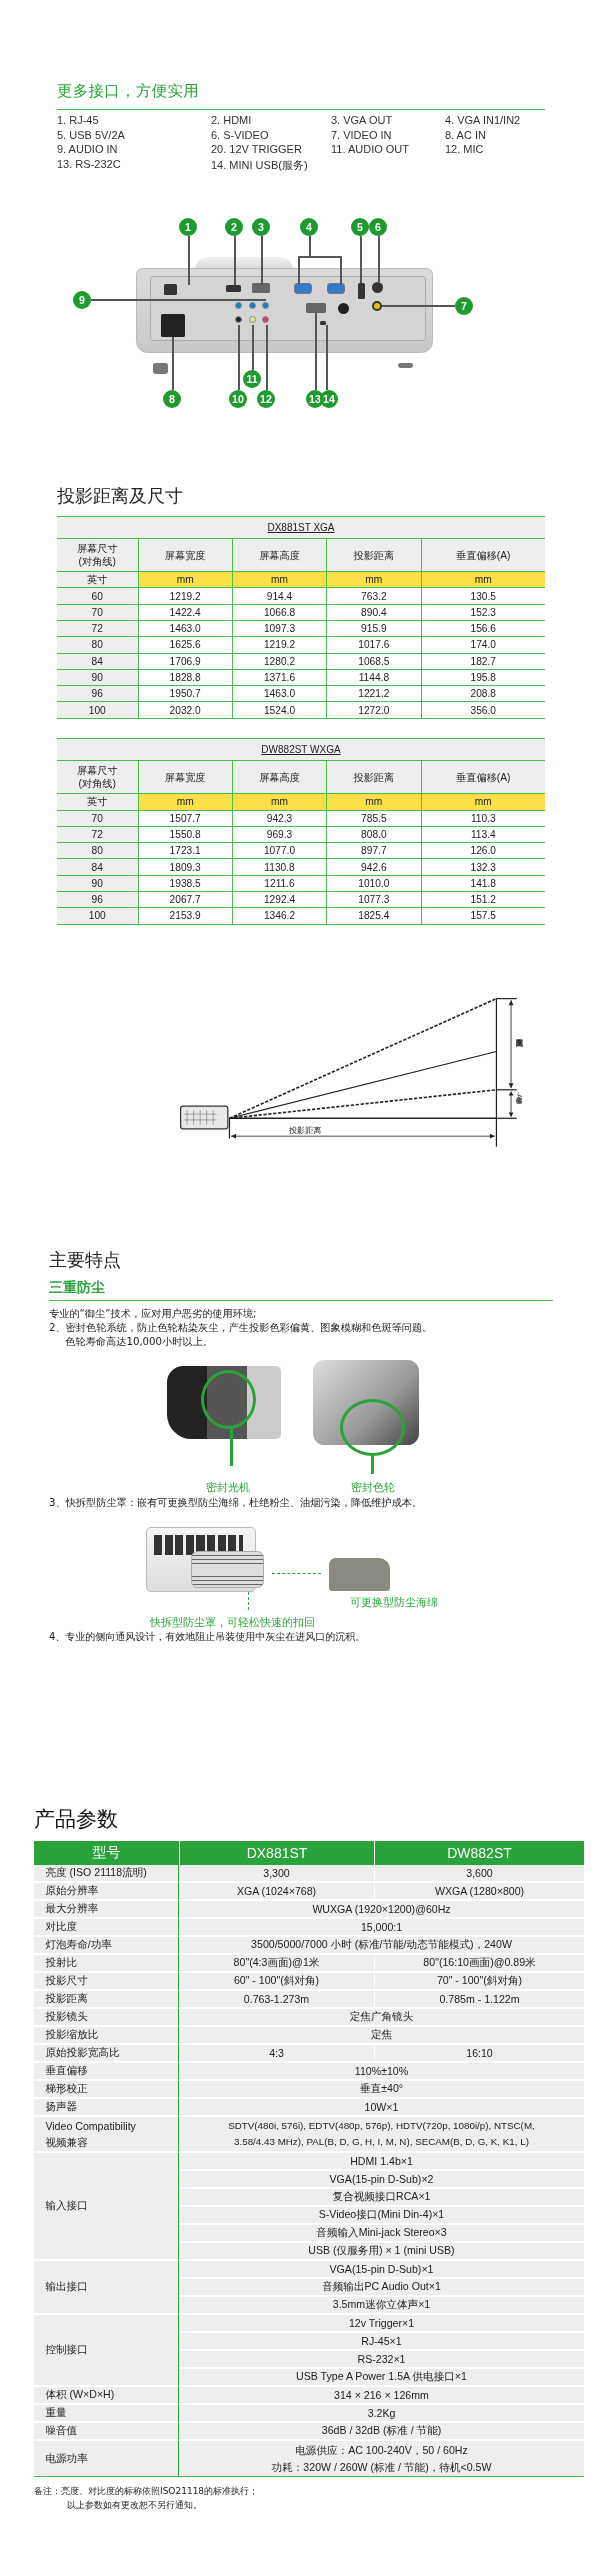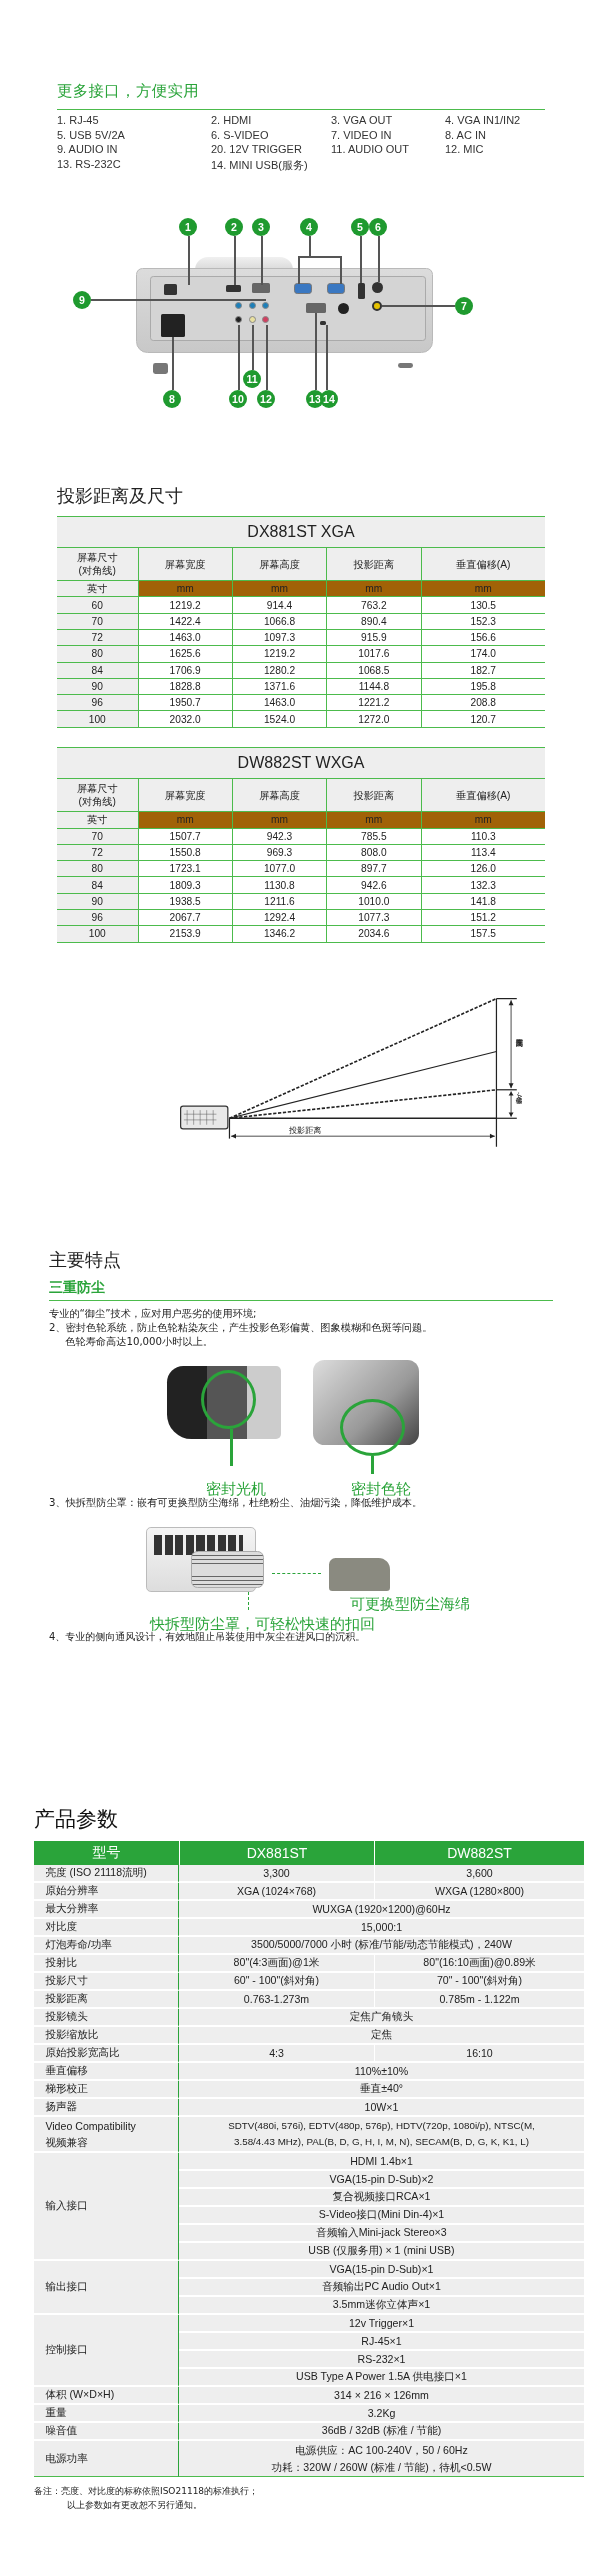--- a/index.html
+++ b/index.html
@@ -23,35 +23,35 @@
   .badge { position: absolute; width: 18px; height: 18px; border-radius: 50%; background: #1f9a2f; color: #fff; font-family: "Liberation Sans", sans-serif; font-weight: bold; font-size: 10.6px; text-align: center; line-height: 18px; }
   .lead { position: absolute; background: #555; }
 
   
   .sec-throw { position: absolute; left: 57px; top: 484px; width: 488px; }
   .h-black { font-size: 18px; font-weight: normal; color: #222; margin-bottom: 8.1px; }
   table.throw { width: 488px; border-collapse: collapse; font-family: "Liberation Sans", sans-serif; font-size: 10.2px; color: #222; text-align: center; margin-bottom: 19.5px; }
   table.throw td, table.throw th { border: 0.8px solid #4cbb4c; border-left: 0.8px solid #4cbb4c; font-weight: normal; height: 16.3px; padding: 0; }
   table.throw tr td:first-child, table.throw tr th:first-child { border-left: none; background: #eeeeee; }
   table.throw tr td:last-child, table.throw tr th:last-child { border-right: none; }
-  table.throw .model-row th { background: #eeeeee; font-size: 16px; height: 31px; }
+  table.throw .model-row th { background: #eeeeee; font-size: 10px; height: 22px; text-decoration: underline; }
   table.throw .hdr-row th { background: #eeeeee; height: 33px; line-height: 13px; }
-  table.throw .unit-row th { background: #a16207; height: 16.3px; }
+  table.throw .unit-row th { background: #fde047; height: 16.3px; }
   table.throw tbody td { background: #fff; }
 
   
   .diagram { position: absolute; left: 179px; top: 992px; width: 350px; height: 163px; }
 
   
   .sec-feat { position: absolute; left: 49px; top: 1232px; width: 504px; margin-top: 16px; }
   .h-feat { font-size: 18px; font-weight: normal; color: #222; margin-bottom: 6.5px; }
   .sub-green { color: #2aa43a; font-size: 14px; padding-bottom: 3.3px; border-bottom: 1.6px solid #4cbb4c; }
   .feat-text { font-size: 10.2px; color: #222; line-height: 14px; margin-top: 6.5px; }
   .feat-text p.indent { padding-left: 16.3px; }
-  .cap-green { position: absolute; color: #2aa43a; font-size: 15px; }
+  .cap-green { position: absolute; color: #2aa43a; font-size: 11px; }
   .photo { position: absolute; background: #555; }
 
   
   .sec-spec { position: absolute; left: 34px; top: 1805px; width: 542px; }
   .h-spec { font-size: 21px; font-weight: normal; color: #111; margin-bottom: 8.1px; margin-left: 0; }
   table.spec { width: 550px; border-collapse: separate; border-spacing: 0; font-family: "Liberation Sans", sans-serif; font-size: 10.6px; color: #222; }
   table.spec th { background: #2aa43a; color: #fff; font-weight: normal; font-size: 14px; height: 24.4px; }
   table.spec th + th { border-left: 1.6px solid #fff; }
   table.spec td { background: #eeeeee; height: 18px; border-bottom: 2.4px solid #fff; text-align: center; padding: 0 1.6px; }
   table.spec td.lbl { text-align: left; padding-left: 11.4px; width: 145px; border-right: 1.6px solid #2aa43a; }
@@ -214,21 +214,21 @@
           <td>1950.7</td>
           <td>1463.0</td>
           <td>1221.2</td>
           <td>208.8</td>
         </tr>
         <tr>
           <td>100</td>
           <td>2032.0</td>
           <td>1524.0</td>
           <td>1272.0</td>
-          <td>120.7</td>
+          <td>356.0</td>
         </tr>
       </tbody>
   </table>
 
   <table class="throw">
     <thead>
       <tr class="model-row">
           <th colspan="5">DW882ST  WXGA</th>
         </tr>
       <tr class="hdr-row">
@@ -287,21 +287,21 @@
           <td>96</td>
           <td>2067.7</td>
           <td>1292.4</td>
           <td>1077.3</td>
           <td>151.2</td>
         </tr>
         <tr>
           <td>100</td>
           <td>2153.9</td>
           <td>1346.2</td>
-          <td>2034.6</td>
+          <td>1825.4</td>
           <td>157.5</td>
         </tr>
       </tbody>
   </table>
 </section>
 
 <div class="diagram">
   <svg width="350" height="163" viewBox="0 0 430 200">
     <rect x="2" y="140" width="58" height="28" rx="3" fill="#e8e8e8" stroke="#333" stroke-width="1.5"></rect>
     <g stroke="#555" stroke-width="0.6">

